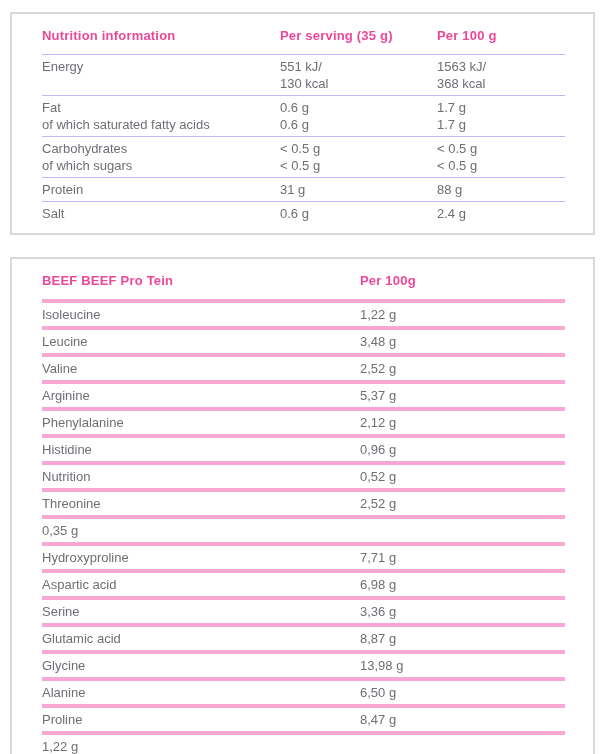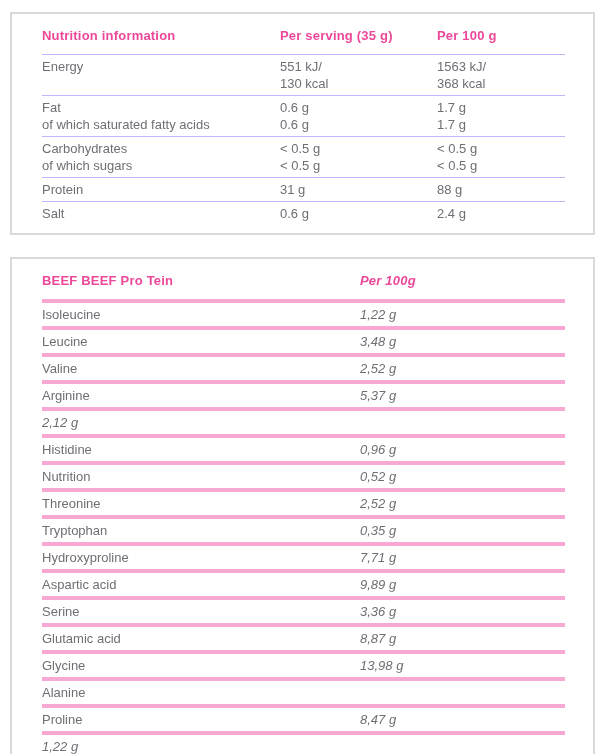--- a/index.html
+++ b/index.html
@@ -43,21 +43,21 @@
     font-size: 13px;
     color: #6d6f74;
     line-height: 17px;
   }
   
   .c1 { width: 238px; }
   .c2 { width: 157px; }
   .c3 { flex: 1; }
   
   .ac1 { width: 318px; }
-  .ac2 { flex: 1; font-style: italic; }
+  .ac2 { flex: 1; }
   .arow {
     display: flex;
     align-items: center;
     border-top: 4px solid #f9a8d4;
   }
   .arow .line {
     line-height: 22px;
     padding: 0.5px 0;
   }
 </style>
@@ -171,20 +171,23 @@
         </div>
         <div class="arow">
           <div class="cell ac1">
             <div class="line">Arginine</div>
           </div>
           <div class="cell ac2">
             <div class="line">5,37 g</div>
           </div>
         </div>
         <div class="arow">
+          <div class="cell ac1">
+            <div class="line">Phenylalanine</div>
+          </div>
           <div class="cell ac2">
             <div class="line">2,12 g</div>
           </div>
         </div>
         <div class="arow">
           <div class="cell ac1">
             <div class="line">Histidine</div>
           </div>
           <div class="cell ac2">
             <div class="line">0,96 g</div>
@@ -200,41 +203,38 @@
         </div>
         <div class="arow">
           <div class="cell ac1">
             <div class="line">Threonine</div>
           </div>
           <div class="cell ac2">
             <div class="line">2,52 g</div>
           </div>
         </div>
         <div class="arow">
-          <div class="cell ac1">
-            <div class="line">Tryptophan</div>
-          </div>
           <div class="cell ac2">
             <div class="line">0,35 g</div>
           </div>
         </div>
         <div class="arow">
           <div class="cell ac1">
             <div class="line">Hydroxyproline</div>
           </div>
           <div class="cell ac2">
             <div class="line">7,71 g</div>
           </div>
         </div>
         <div class="arow">
           <div class="cell ac1">
             <div class="line">Aspartic acid</div>
           </div>
           <div class="cell ac2">
-            <div class="line">9,89 g</div>
+            <div class="line">6,98 g</div>
           </div>
         </div>
         <div class="arow">
           <div class="cell ac1">
             <div class="line">Serine</div>
           </div>
           <div class="cell ac2">
             <div class="line">3,36 g</div>
           </div>
         </div>
@@ -250,20 +250,23 @@
           <div class="cell ac1">
             <div class="line">Glycine</div>
           </div>
           <div class="cell ac2">
             <div class="line">13,98 g</div>
           </div>
         </div>
         <div class="arow">
           <div class="cell ac1">
             <div class="line">Alanine</div>
+          </div>
+          <div class="cell ac2">
+            <div class="line">6,50 g</div>
           </div>
         </div>
         <div class="arow">
           <div class="cell ac1">
             <div class="line">Proline</div>
           </div>
           <div class="cell ac2">
             <div class="line">8,47 g</div>
           </div>
         </div>

